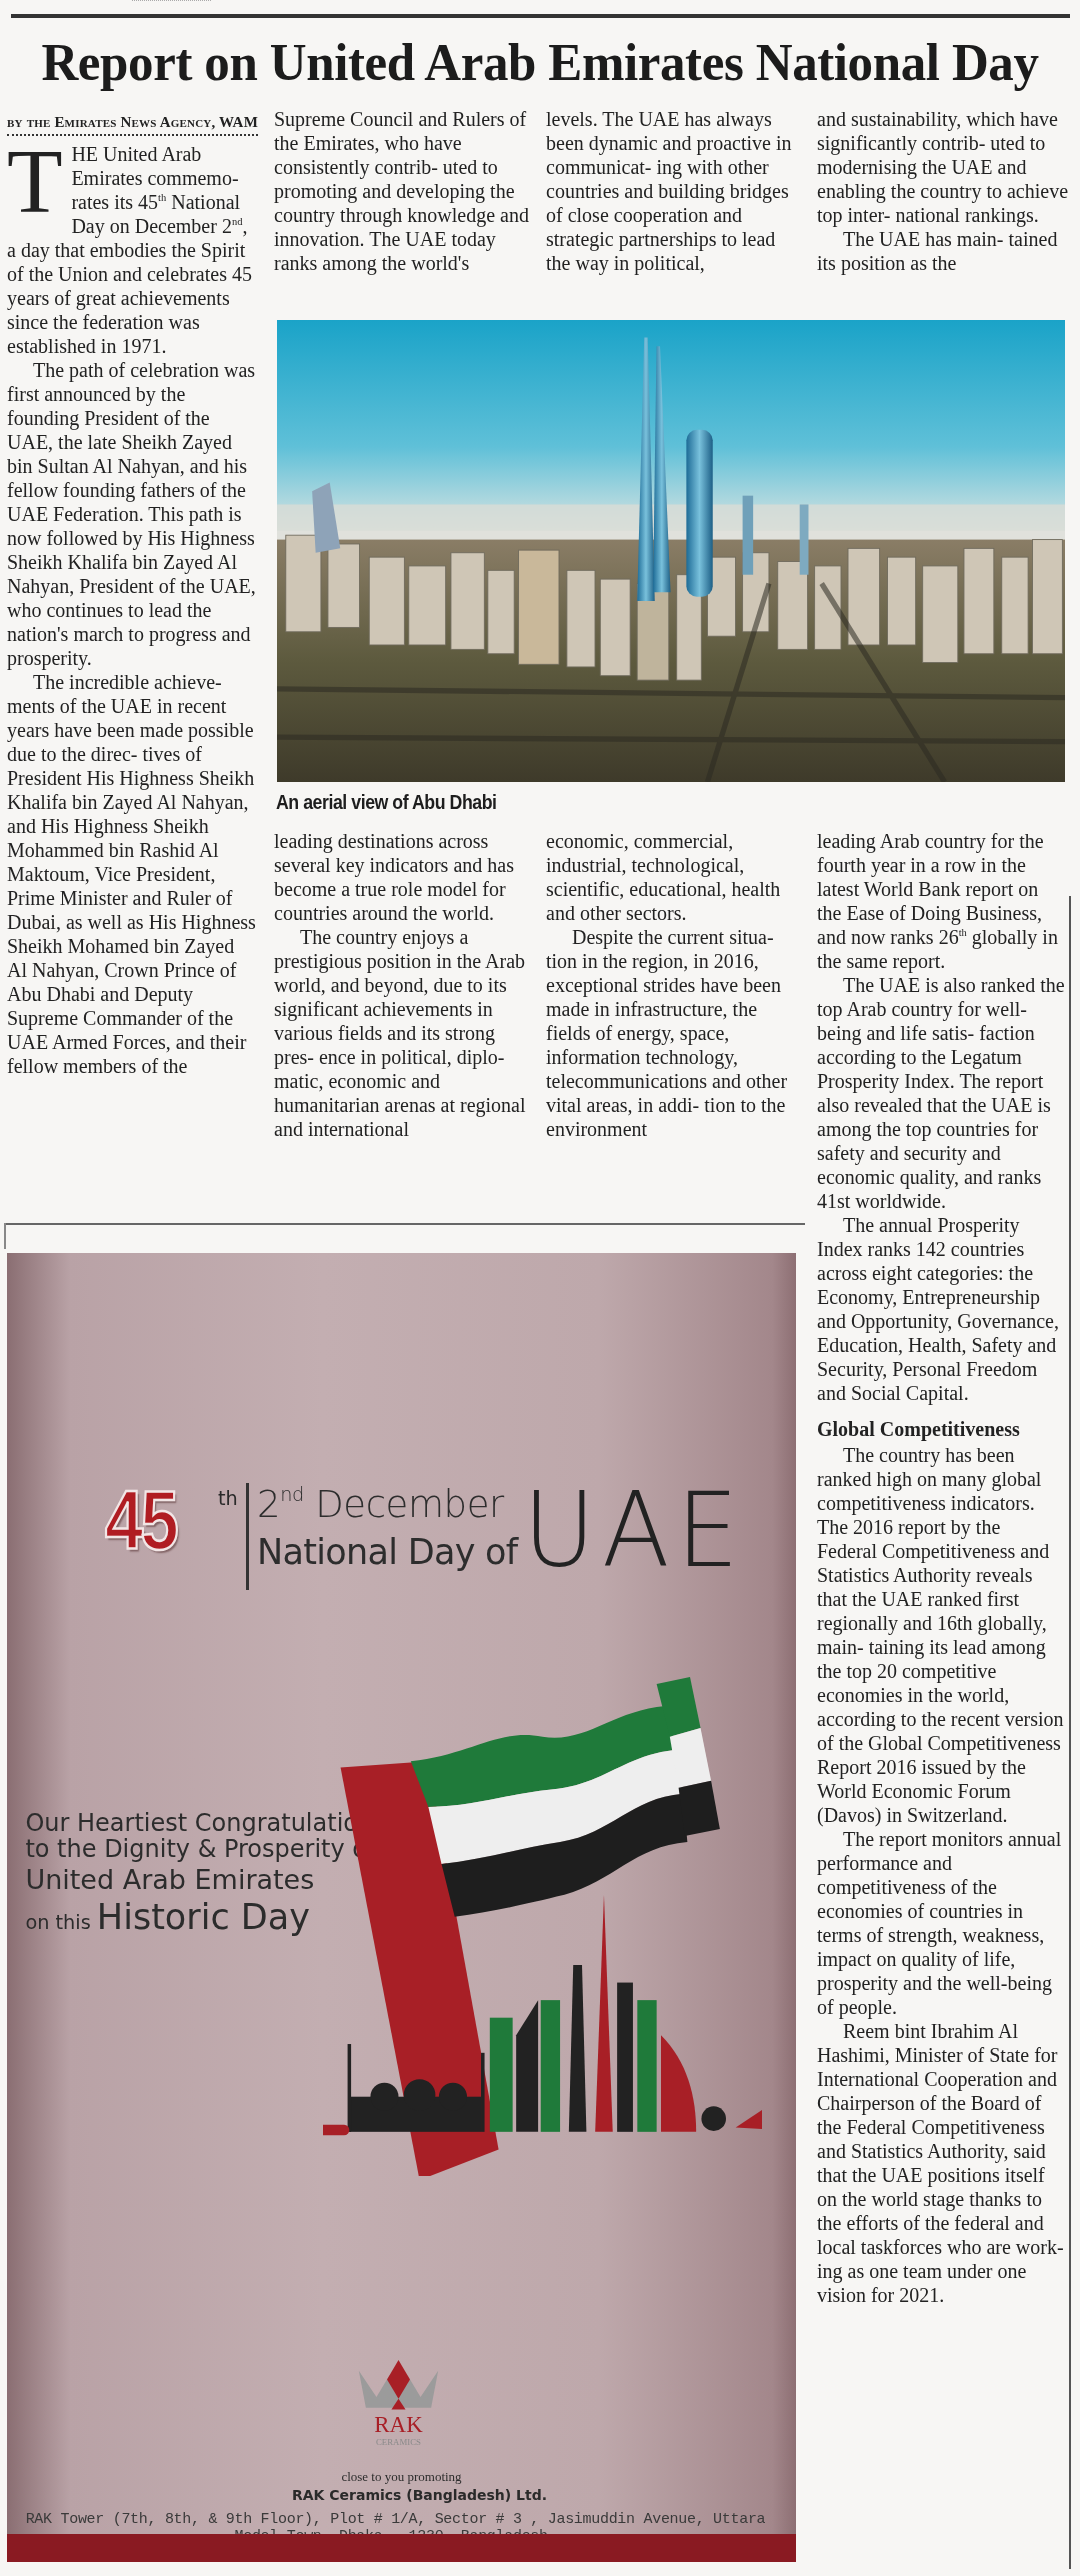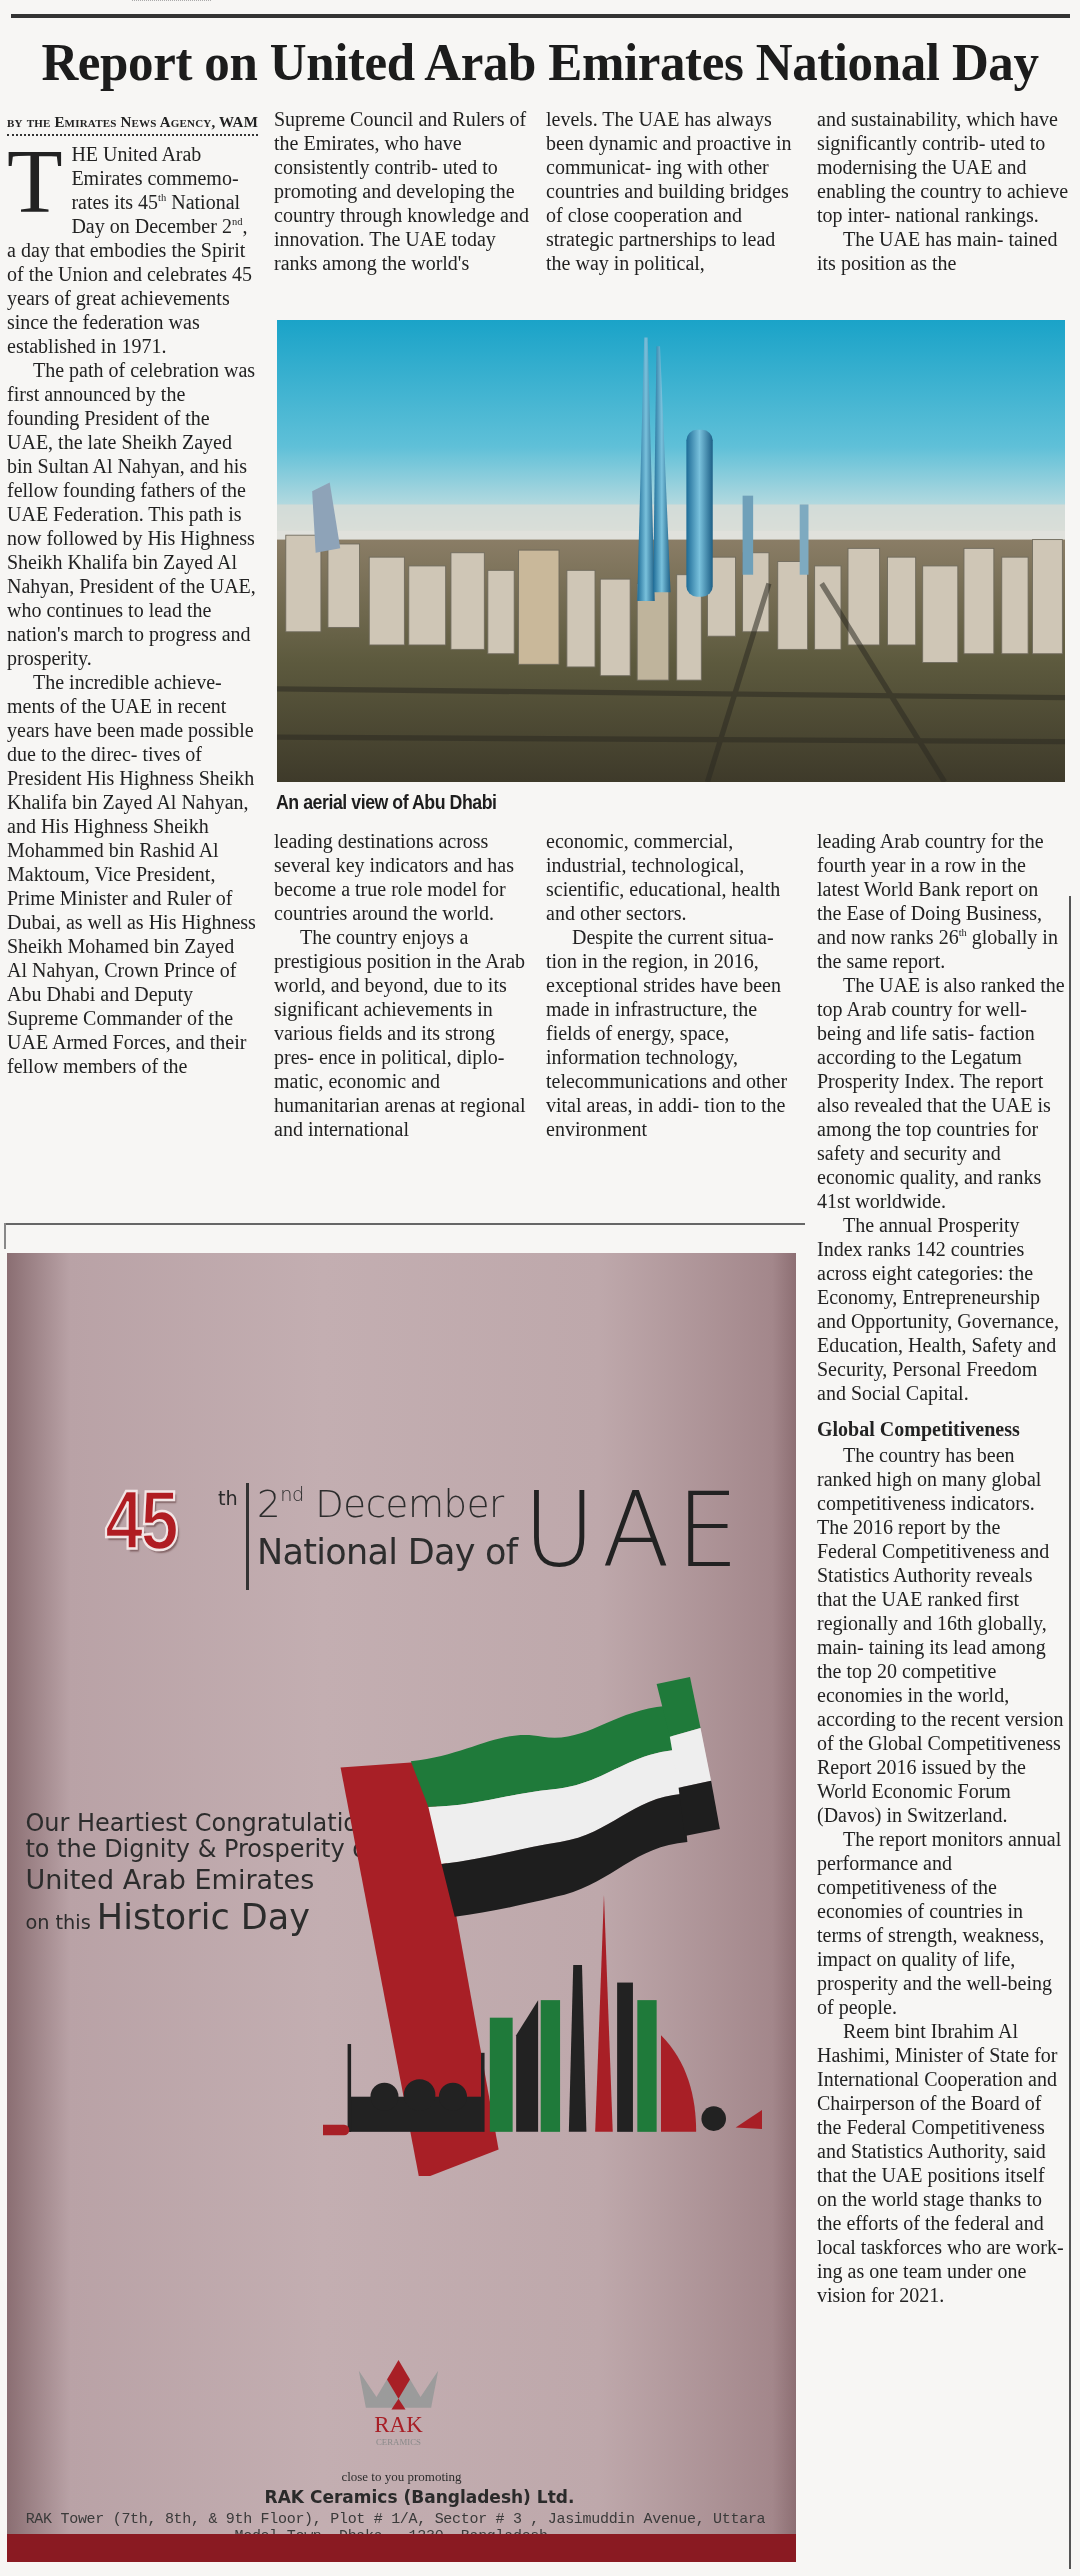--- a/index.html
+++ b/index.html
@@ -40,21 +40,21 @@
   .ad-nat { left: 250px; top: 277px; font-family: "DejaVu Sans", sans-serif; font-size: 35px; line-height: 44px; color: #2d2d2d; letter-spacing: -0.7px; }
   .ad-uae { left: 516px; top: 225px; font-family: "DejaVu Sans", sans-serif; font-size: 104px; line-height: 104px; color: #222; letter-spacing: 7px; font-weight: 300; transform: scaleX(0.95); transform-origin: left; }
   .ad-congrats { left: 18.4px; top: 558px; font-family: "DejaVu Sans", sans-serif; color: #2c2c2c; }
   .ad-congrats .l1 { font-size: 24px; line-height: 25.5px; }
   .ad-congrats .l3 { font-size: 27px; line-height: 35px; }
   .ad-congrats .l4 { font-size: 19.3px; }
   .ad-congrats .l4 b { font-weight: normal; font-size: 35px; }
   .ad-flag { left: 316px; top: 422px; width: 439px; height: 501px; }
   .ad-logo { left: 343px; top: 1100px; width: 97px; }
   .ad-tag { left: 0; right: 0; top: 1216px; text-align: center; font-family: "Liberation Serif", serif; font-size: 13px; color: #2d2d2d; }
-  .ad-company { left: 0; right: 0; top: 1234px; text-align: center; font-family: "DejaVu Sans", sans-serif; font-weight: bold; font-size: 17px; color: #2a2a2a; margin-left: 36px; }
+  .ad-company { left: 0; right: 0; top: 1234px; text-align: center; font-family: "DejaVu Sans", sans-serif; font-weight: bold; font-size: 14px; color: #2a2a2a; margin-left: 36px; }
   .ad-address { left: 0; right: 12px; top: 1258px; text-align: center; font-family: Liberation Mono, monospace; font-size: 15px; color: #3a3a3a; letter-spacing: -0.3px; }
   .ad-band { left: 0; right: 0; bottom: 0; height: 28px; background: #8a1a22; }
 </style>
 </head>
 <body>
 
 <div class="abs topmark"></div>
 <div class="abs topline"></div>
 
 <h1 class="abs headline" style="margin:0">Report on United Arab Emirates National Day</h1>

